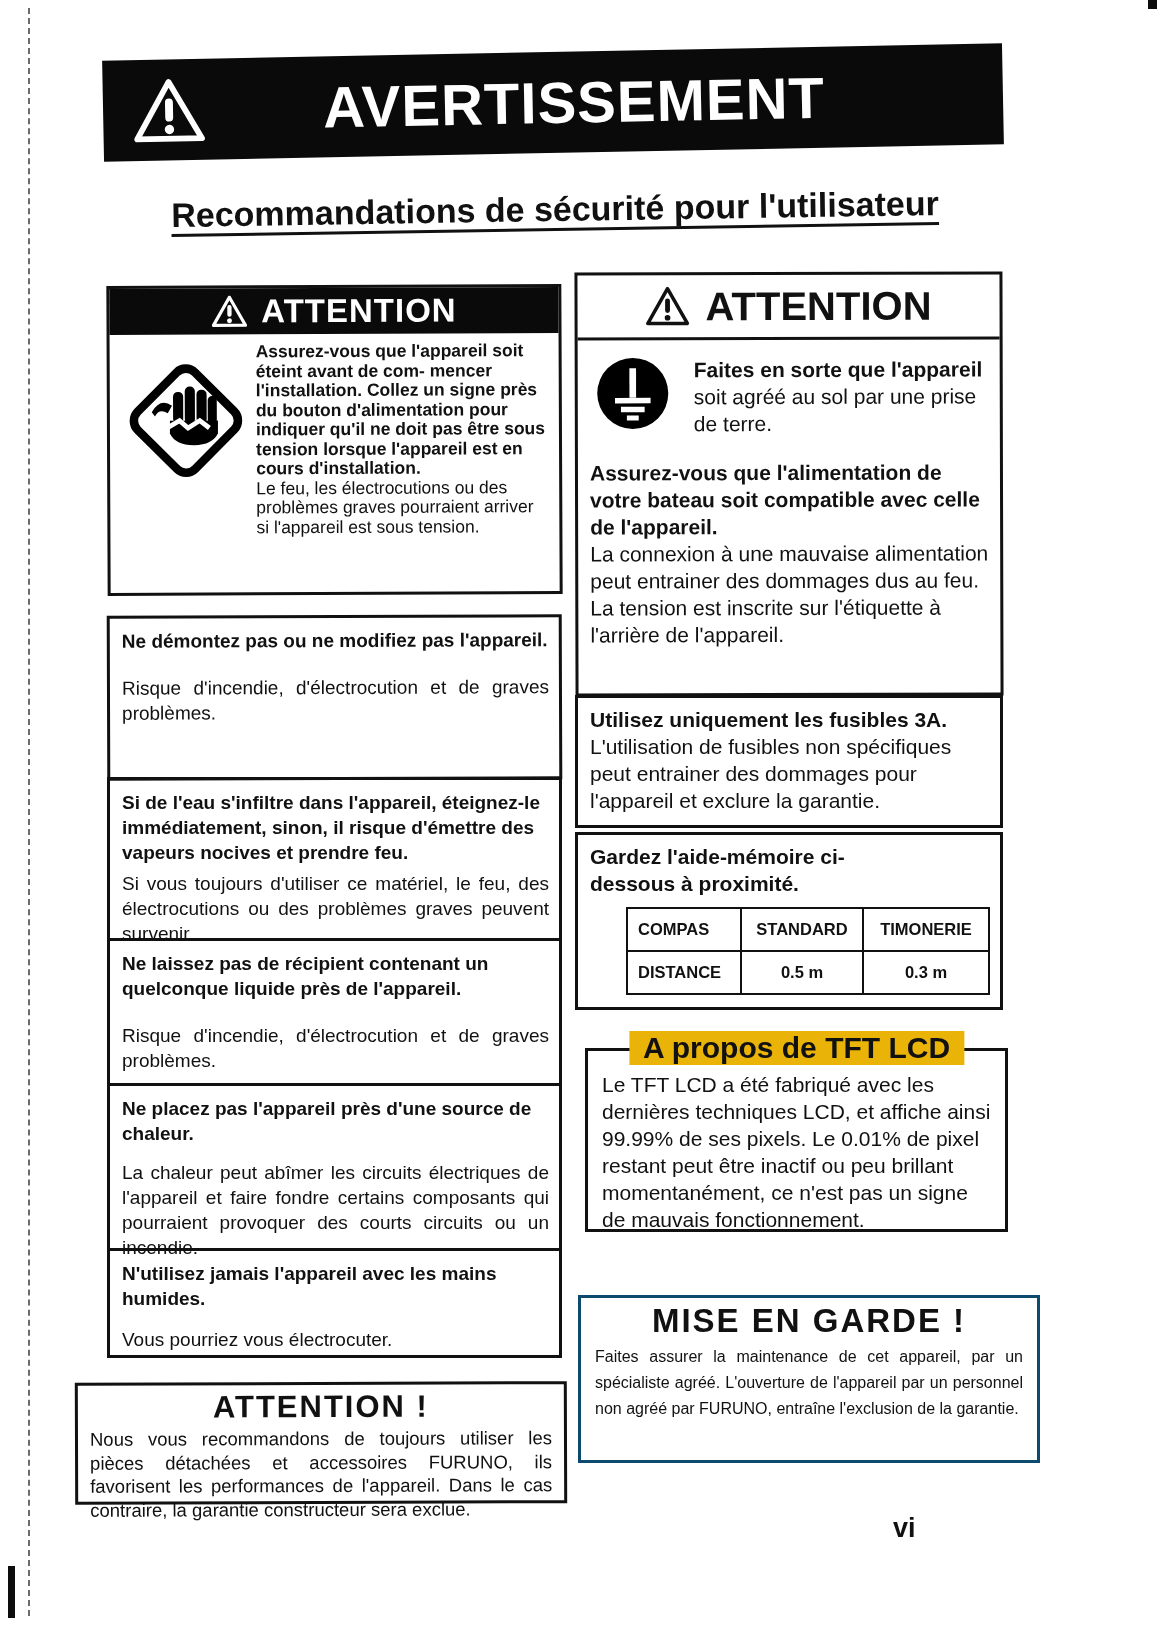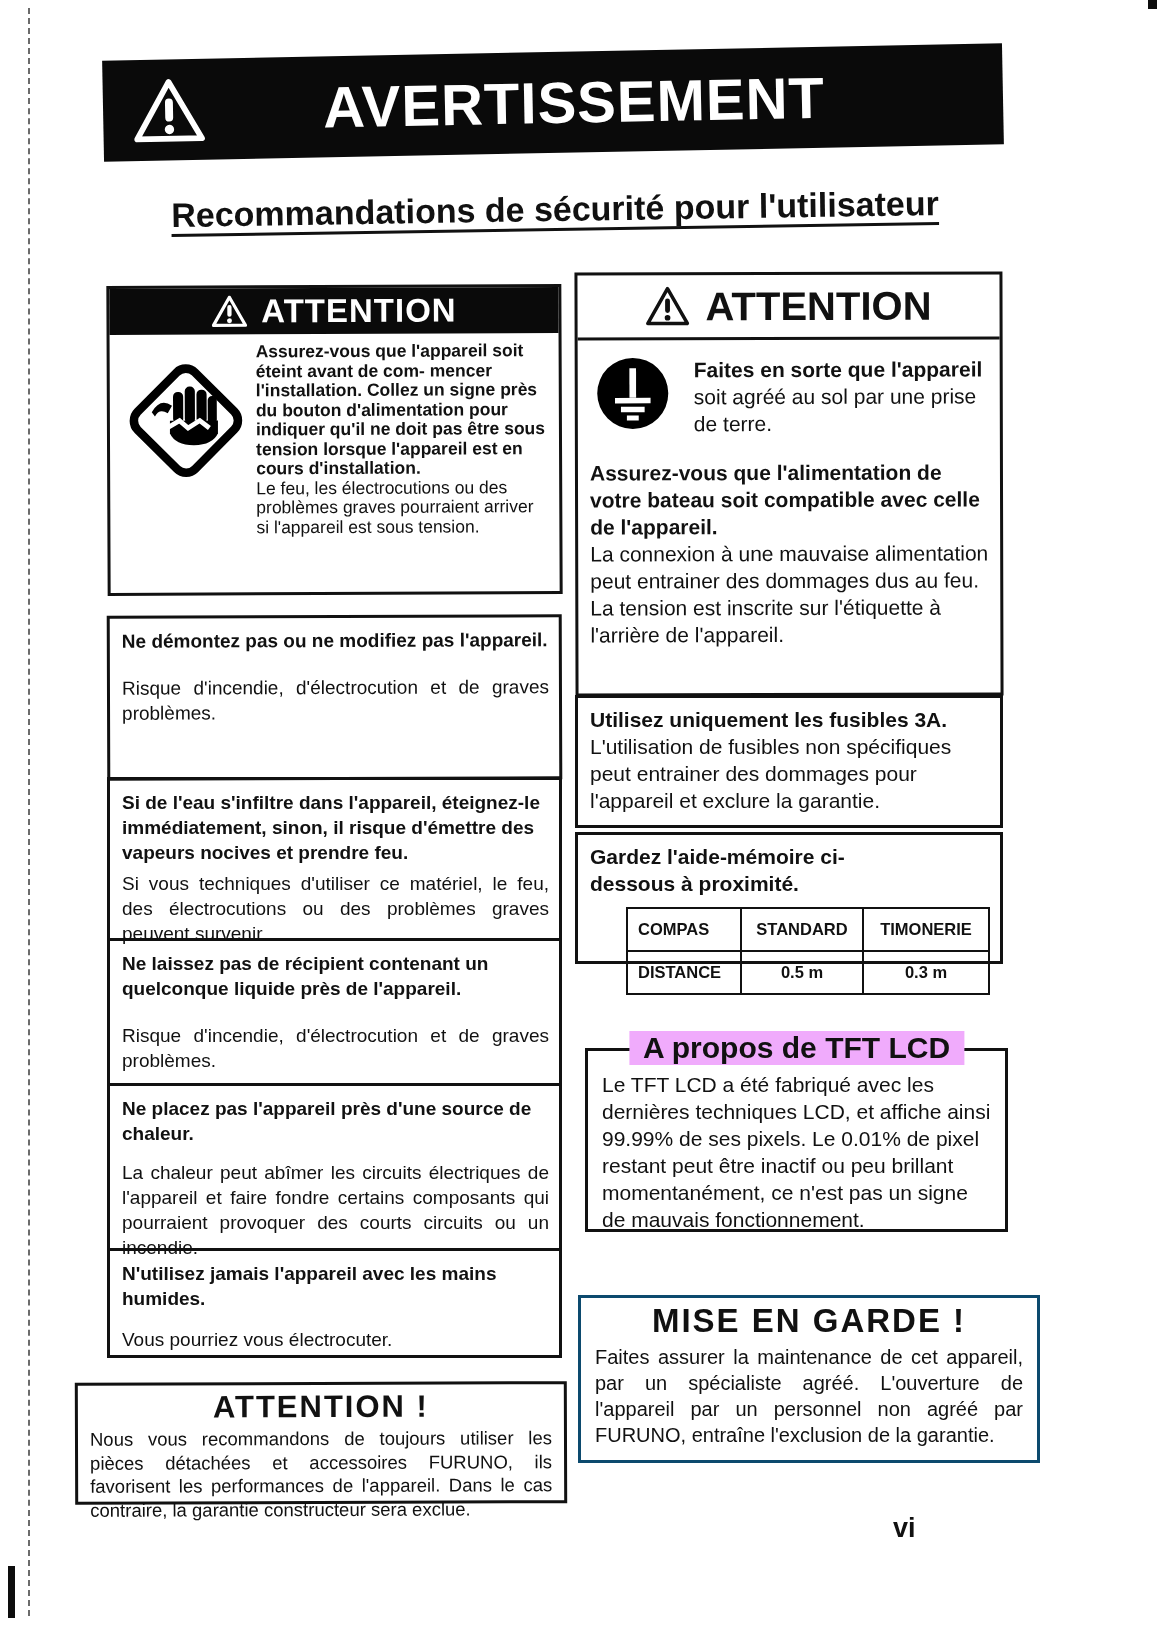--- a/index.html
+++ b/index.html
@@ -100,52 +100,52 @@
 
   .r-fuse{
     position:absolute;left:575px;top:695px;width:428px;height:133px;
     border:3px solid #111;box-sizing:border-box;
     padding:8px 8px 0 12px;font-size:21px;line-height:27px;
   }
   .r-fuse .b{font-weight:bold;display:block;}
   .r-fuse .n{display:block;}
 
   .r-memo{
-    position:absolute;left:575px;top:832px;width:428px;height:132px;
+    position:absolute;left:575px;top:832px;width:428px;height:178px;
     border:3px solid #111;box-sizing:border-box;
     padding:8px 8px 0 12px;font-size:21px;line-height:27px;
   }
   .r-memo .b{font-weight:bold;display:block;width:330px;}
   .memo-table{border-collapse:collapse;margin:10px 0 0 36px;}
   .memo-table td{
     border:2.5px solid #111;font-size:16.5px;font-weight:bold;
     height:41px;padding:0 10px;text-align:center;
   }
   .memo-table td.c1{width:92px;text-align:left;}
   .memo-table td.c2{width:100px;}
   .memo-table td.c3{width:104px;}
 
   .r-tft{
     position:absolute;left:585px;top:1048px;width:423px;height:184px;
     border:3px solid #111;box-sizing:border-box;
   }
   .r-tft .title{
     position:absolute;top:-20px;left:50%;transform:translateX(-50%);
-    background:#f0abfc;padding:0 14px;white-space:nowrap;
+    background:#eab308;padding:0 14px;white-space:nowrap;
     font-size:30px;font-weight:bold;
   }
   .r-tft .body{display:block;padding:20px 10px 0 14px;font-size:21px;line-height:27px;}
 
   .r-garde{
     position:absolute;left:578px;top:1295px;width:462px;height:168px;
     border:3px solid #0c4a6e;box-sizing:border-box;
     padding:4px 14px 0 14px;
   }
   .r-garde .title{display:block;text-align:center;font-size:33px;font-weight:bold;letter-spacing:2px;}
-  .r-garde .body{display:block;font-size:20px;line-height:26px;text-align:justify;margin-top:4px;}
+  .r-garde .body{display:block;font-size:16px;line-height:26px;text-align:justify;margin-top:4px;}
 
   .pagenum{position:absolute;left:893px;top:1513px;font-size:27px;font-weight:bold;}
 </style>
 </head>
 <body>
 
 <div class="page">
 
   <div class="scan-dash"></div>
   <div class="scan-bar-bl"></div>
@@ -197,21 +197,21 @@
       </div>
     </div>
 
     <div class="warnbox wb2">
       <span class="head">Ne démontez pas ou ne modifiez pas l'appareil.</span>
       <span class="body">Risque d'incendie, d'électrocution et de graves problèmes.</span>
     </div>
 
     <div class="warnbox wb3">
       <span class="head">Si de l'eau s'infiltre dans l'appareil, éteignez-le immédiatement, sinon, il risque d'émettre des vapeurs nocives et prendre feu.</span>
-      <span class="body">Si vous techniques d'utiliser ce matériel, le feu, des électrocutions ou des problèmes graves peuvent survenir.</span>
+      <span class="body">Si vous toujours d'utiliser ce matériel, le feu, des électrocutions ou des problèmes graves peuvent survenir.</span>
     </div>
 
     <div class="warnbox wb4">
       <span class="head">Ne laissez pas de récipient contenant un quelconque liquide près de l'appareil.</span>
       <span class="body">Risque d'incendie, d'électrocution et de graves problèmes.</span>
     </div>
 
     <div class="warnbox wb6">
       <span class="head">Ne placez pas l'appareil près d'une source de chaleur.</span>
       <span class="body">La chaleur peut abîmer les circuits électriques de l'appareil et faire fondre certains composants qui pourraient provoquer des courts circuits ou un incendie.</span>

